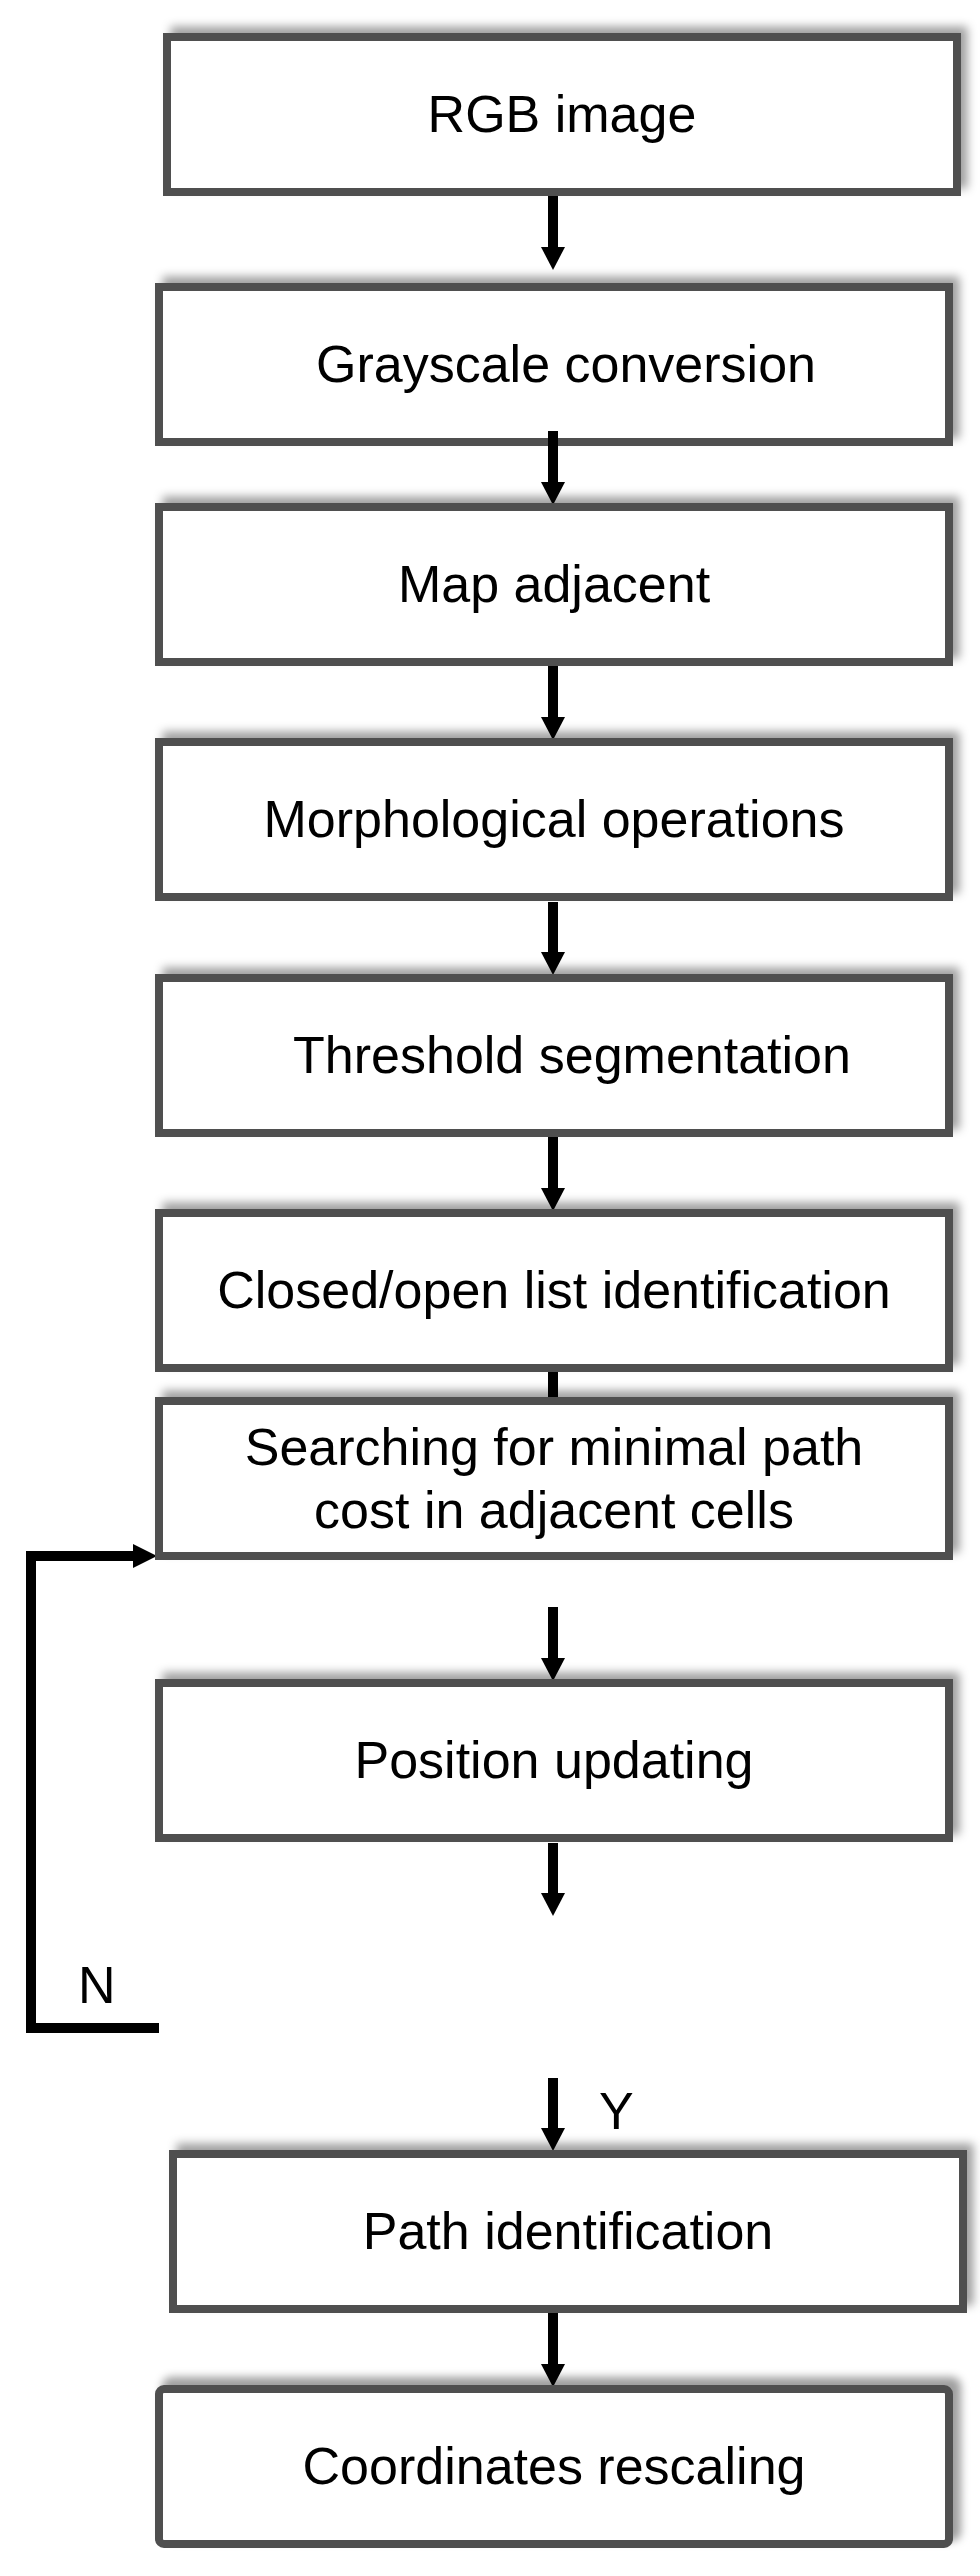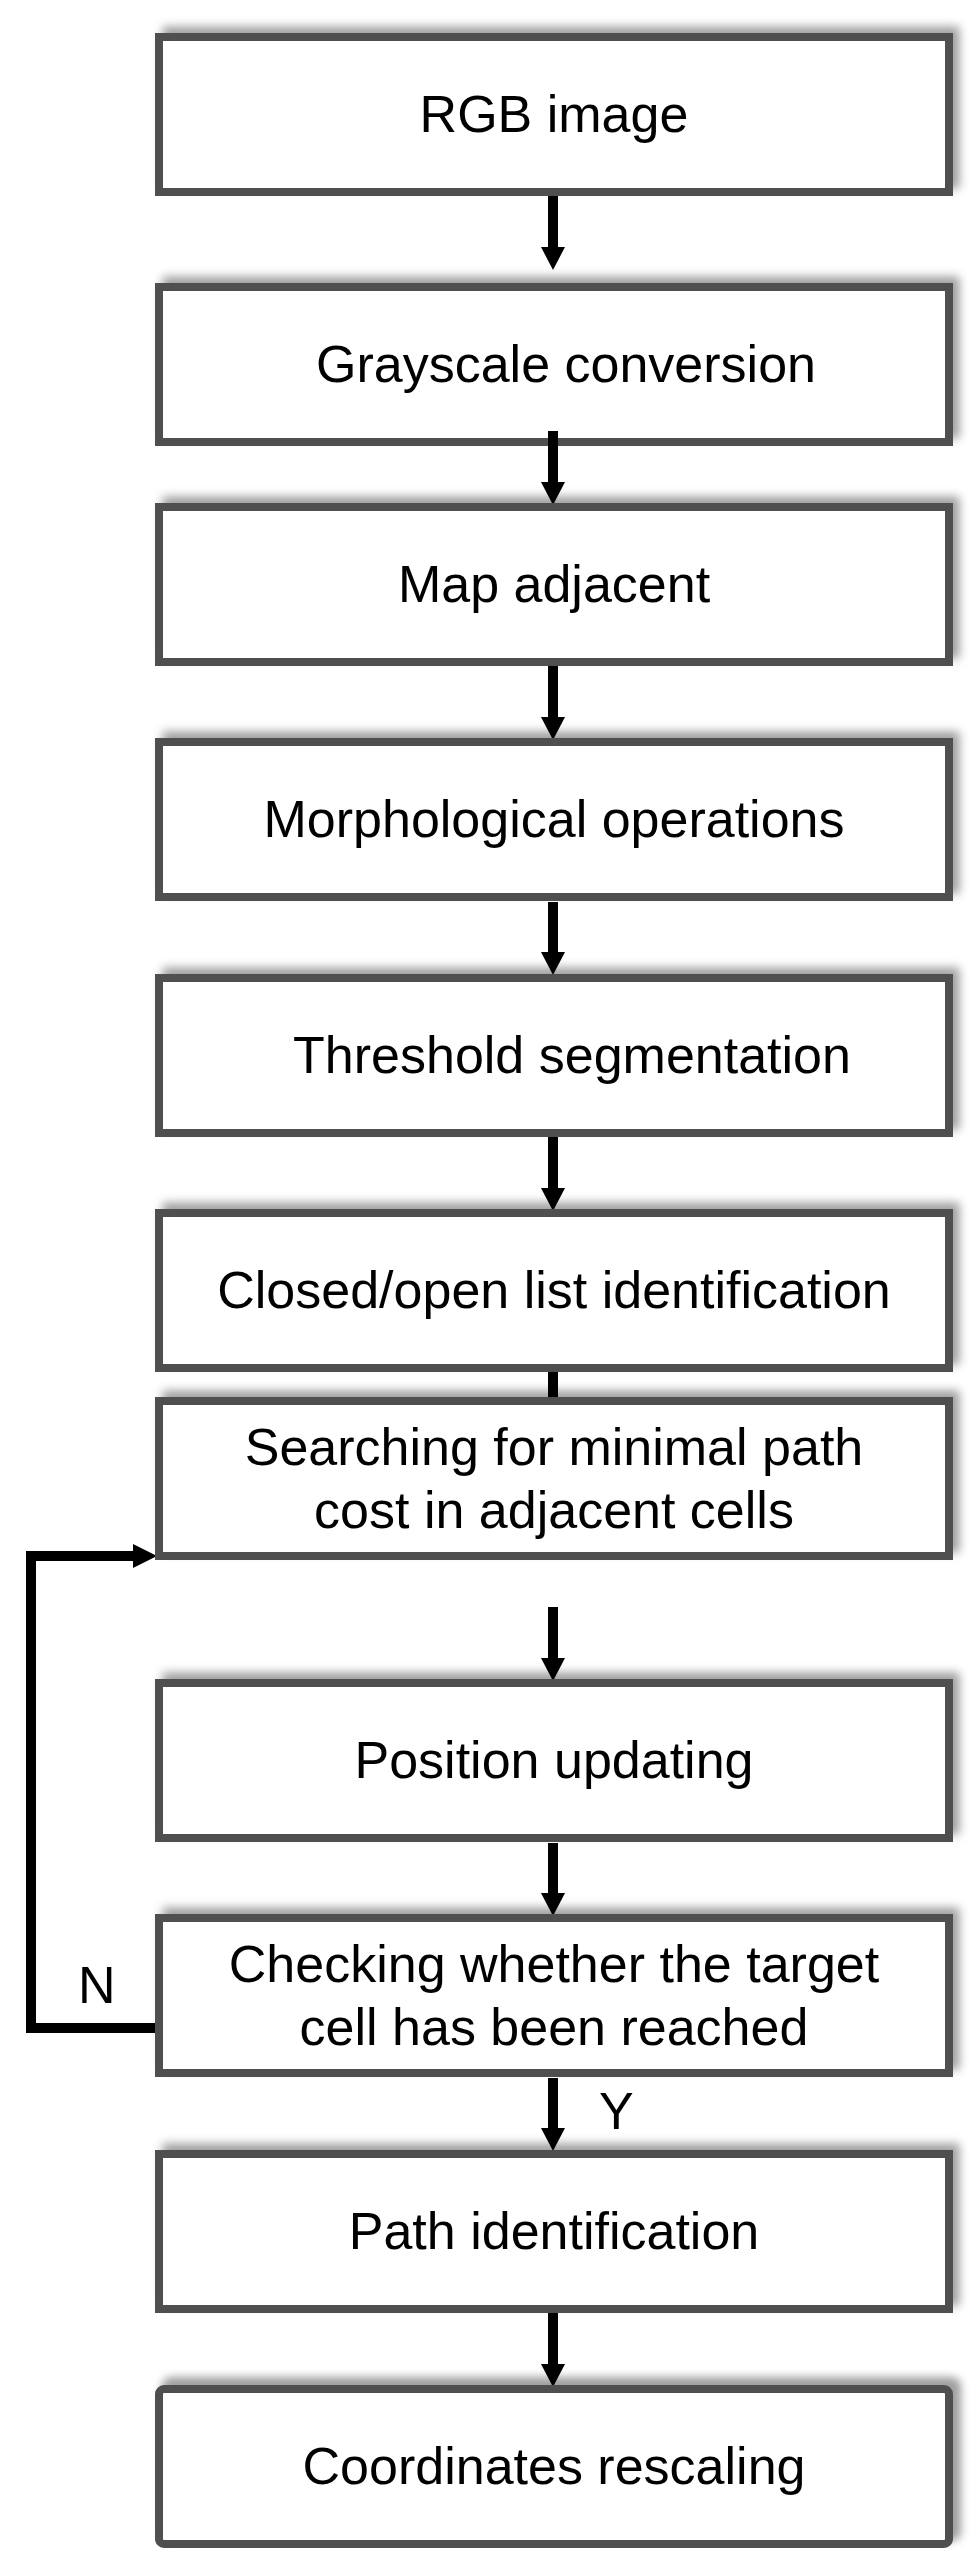--- a/index.html
+++ b/index.html
@@ -83,21 +83,21 @@
 <div id="canvas">
 
   <div id="loop-top-seg" class="loop-seg"></div>
   <div id="loop-vert-seg" class="loop-seg"></div>
   <div id="loop-bottom-seg" class="loop-seg"></div>
   <div id="loop-arrowhead"></div>
 
   <span id="no-label" class="edge-label">N</span>
   <span id="yes-label" class="edge-label">Y</span>
 
-    <div class="node" style="top: 33px;">
+    <div class="node" style="top: 33px; margin-left: 8px;">
       <span class="node-label">RGB image</span>
     </div>
   <div class="vshaft" style="top: 196px;"></div>
     <div class="vhead" style="top: 247px;"></div>
     <div class="node" style="top: 283px; padding-left: 24px;">
       <span class="node-label">Grayscale conversion</span>
     </div>
   <div class="vshaft" style="top: 431px;"></div>
     <div class="vhead" style="top: 482px;"></div>
     <div class="node" style="top: 503px;">
@@ -124,27 +124,23 @@
       <span class="node-label">Searching for minimal path
 cost in adjacent cells</span>
     </div>
   <div class="vshaft" style="top: 1607px;"></div>
     <div class="vhead" style="top: 1658px;"></div>
     <div class="node" style="top: 1679px;">
       <span class="node-label">Position updating</span>
     </div>
   <div class="vshaft" style="top: 1843px;"></div>
     <div class="vhead" style="top: 1893px;"></div>
-    <div class="node" style="top: 1914px;">
-      <span class="node-label">Checking whether the target
-cell has been reached</span>
-    </div>
   <div class="vshaft" style="top: 2078px;"></div>
     <div class="vhead" style="top: 2128px;"></div>
-    <div class="node" style="top: 2150px;">
+    <div class="node" style="top: 2150px; margin-left: 14px;">
       <span class="node-label">Path identification</span>
     </div>
   <div class="vshaft" style="top: 2313px;"></div>
     <div class="vhead" style="top: 2364px;"></div>
     <div class="node" style="top: 2385px; border-radius: 9px;">
       <span class="node-label">Coordinates rescaling</span>
     </div>
   </div>
 
 

